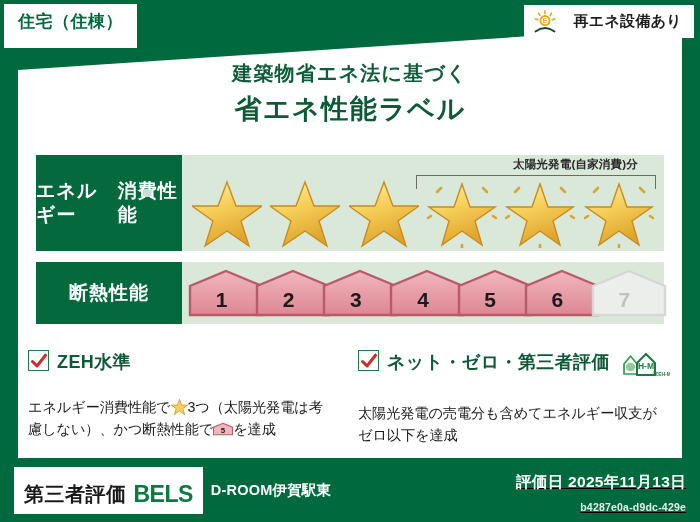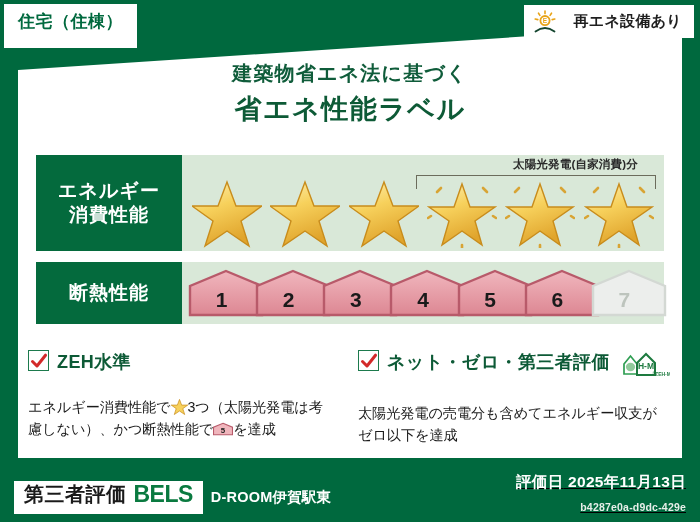--- a/index.html
+++ b/index.html
@@ -84,21 +84,20 @@
     z-index: 4;
   }
   .row-energy { left: 36px; top: 155px; width: 628px; height: 96px; }
   .row-insul  { left: 36px; top: 262px; width: 628px; height: 62px; }
 
   .row-key {
     width: 146px;
     background: #046a3d;
     color: #ffffff;
     display: flex;
-    flex-direction: column;
     align-items: center;
     justify-content: center;
     line-height: 1.25;
     font-size: 19px;
     font-weight: bold;
     letter-spacing: 1px;
     flex: 0 0 146px;
   }
   .row-key.small { font-size: 19px; }
   .row-val {
@@ -209,21 +208,21 @@
   .footer-left {
     position: absolute;
     left: 14px; bottom: 8px;
     display: flex;
     align-items: center;
     gap: 8px;
     z-index: 5;
   }
   .bels-box {
     background: #ffffff;
-    padding: 0 10px 6px 10px;
+    padding: 14px 10px 6px 10px;
     display: flex;
     align-items: center;
     gap: 7px;
   }
   .bels-third {
     color: #1a1a1a;
     font-size: 20px;
     font-weight: bold;
     letter-spacing: .5px;
   }

